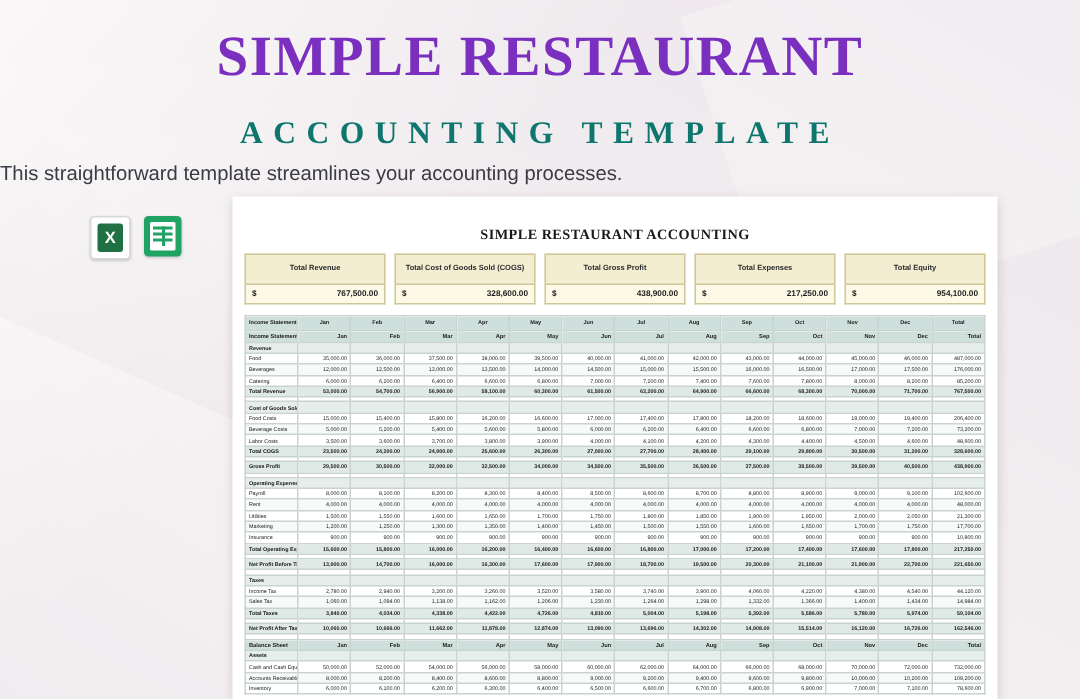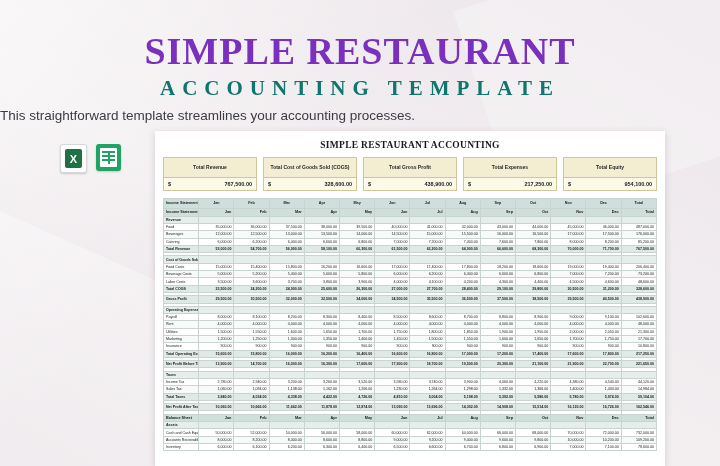--- a/index.html
+++ b/index.html
@@ -45,21 +45,21 @@
   .page {
     position: relative;
     z-index: 1;
     width: 720px;
     height: 466px;
   }
 
   
   .headline {
     position: absolute;
-    top: 29px;
+    top: 16px;
     left: 0; right: 0;
     text-align: center;
     font-family: "Liberation Serif", serif;
     font-weight: bold;
     font-size: 38px;
     letter-spacing: 1px;
     color: #7b2fbe;
     white-space: nowrap;
   }
   .subhead {
@@ -147,21 +147,21 @@
     background: #ffffff;
     box-shadow: 0 2px 7px rgba(60,40,60,.18);
     overflow: hidden;
   }
   .sheet-title {
     text-align: center;
     font-weight: bold;
     font-size: 9.5px;
     letter-spacing: .3px;
     color: #1a1a1a;
-    padding: 9px 0 7px 0;
+    padding: 21px 0 7px 0;
     font-family: "Liberation Serif", serif;
   }
 
   
   .summary {
     display: flex;
     gap: 6px;
     padding: 0 8px 7px 8px;
   }
   .card { flex: 1 1 0; }

